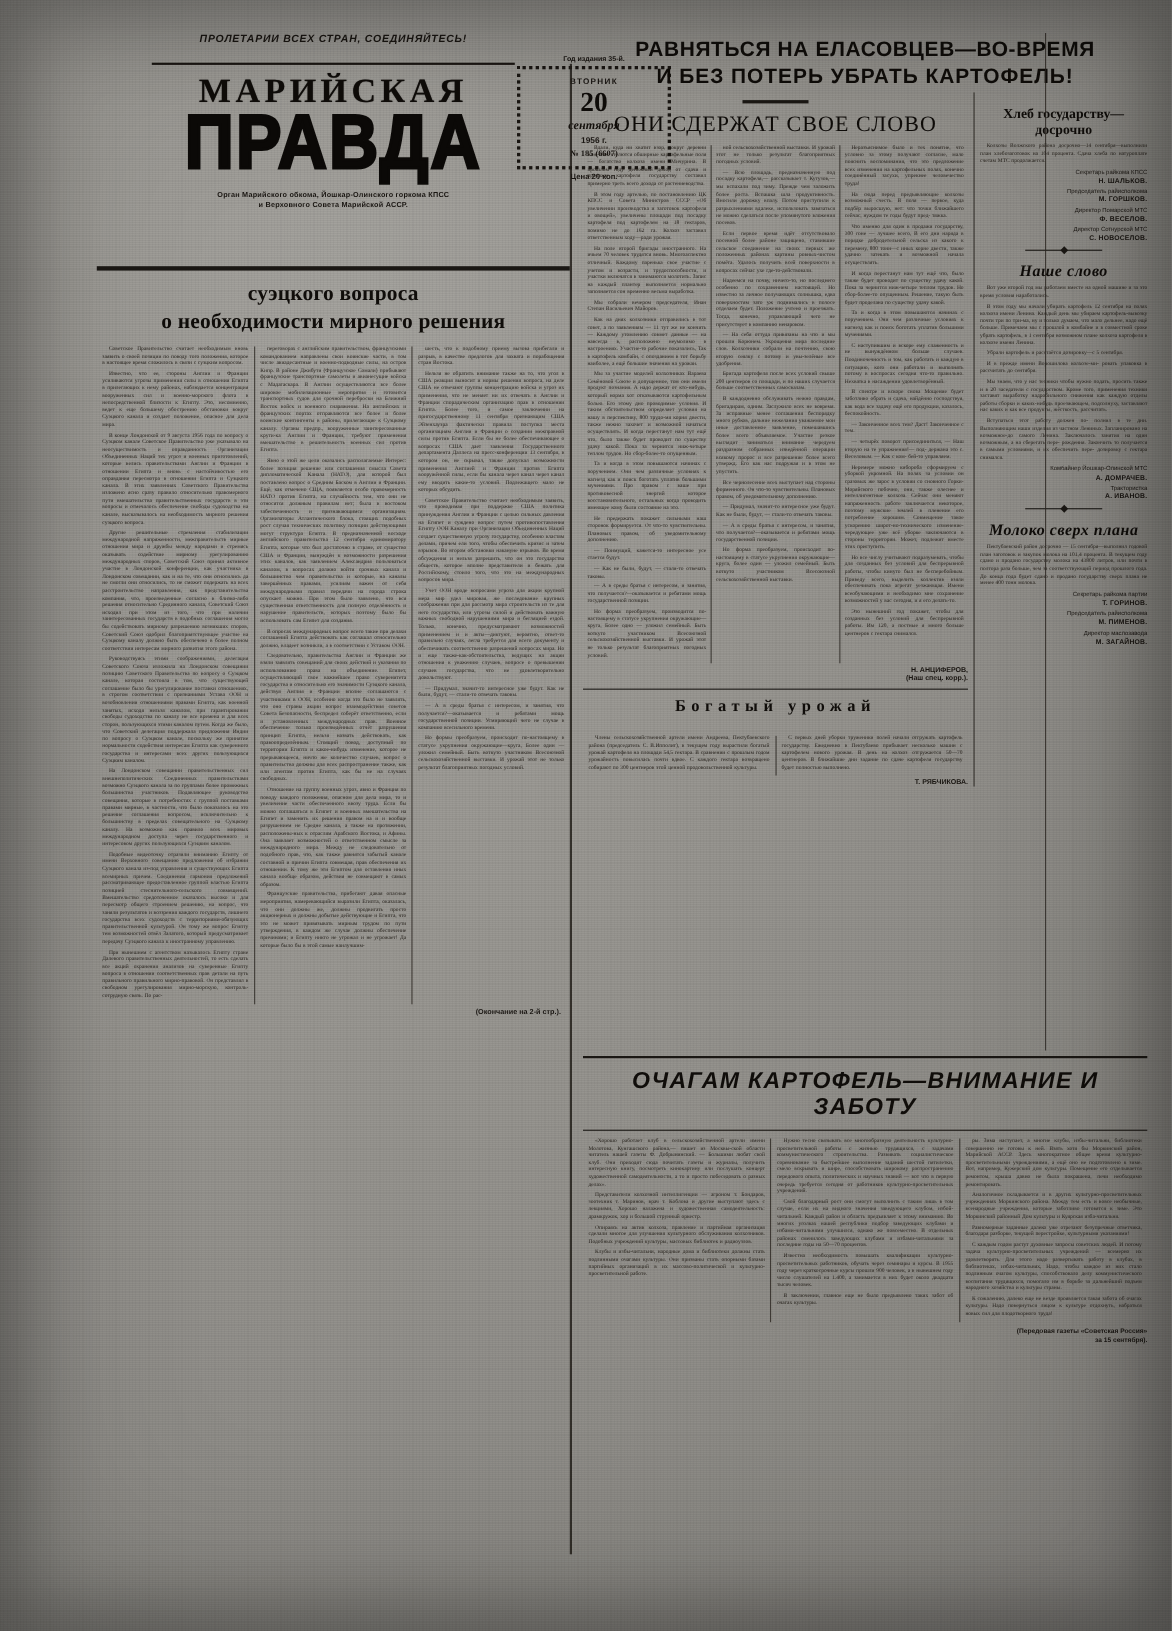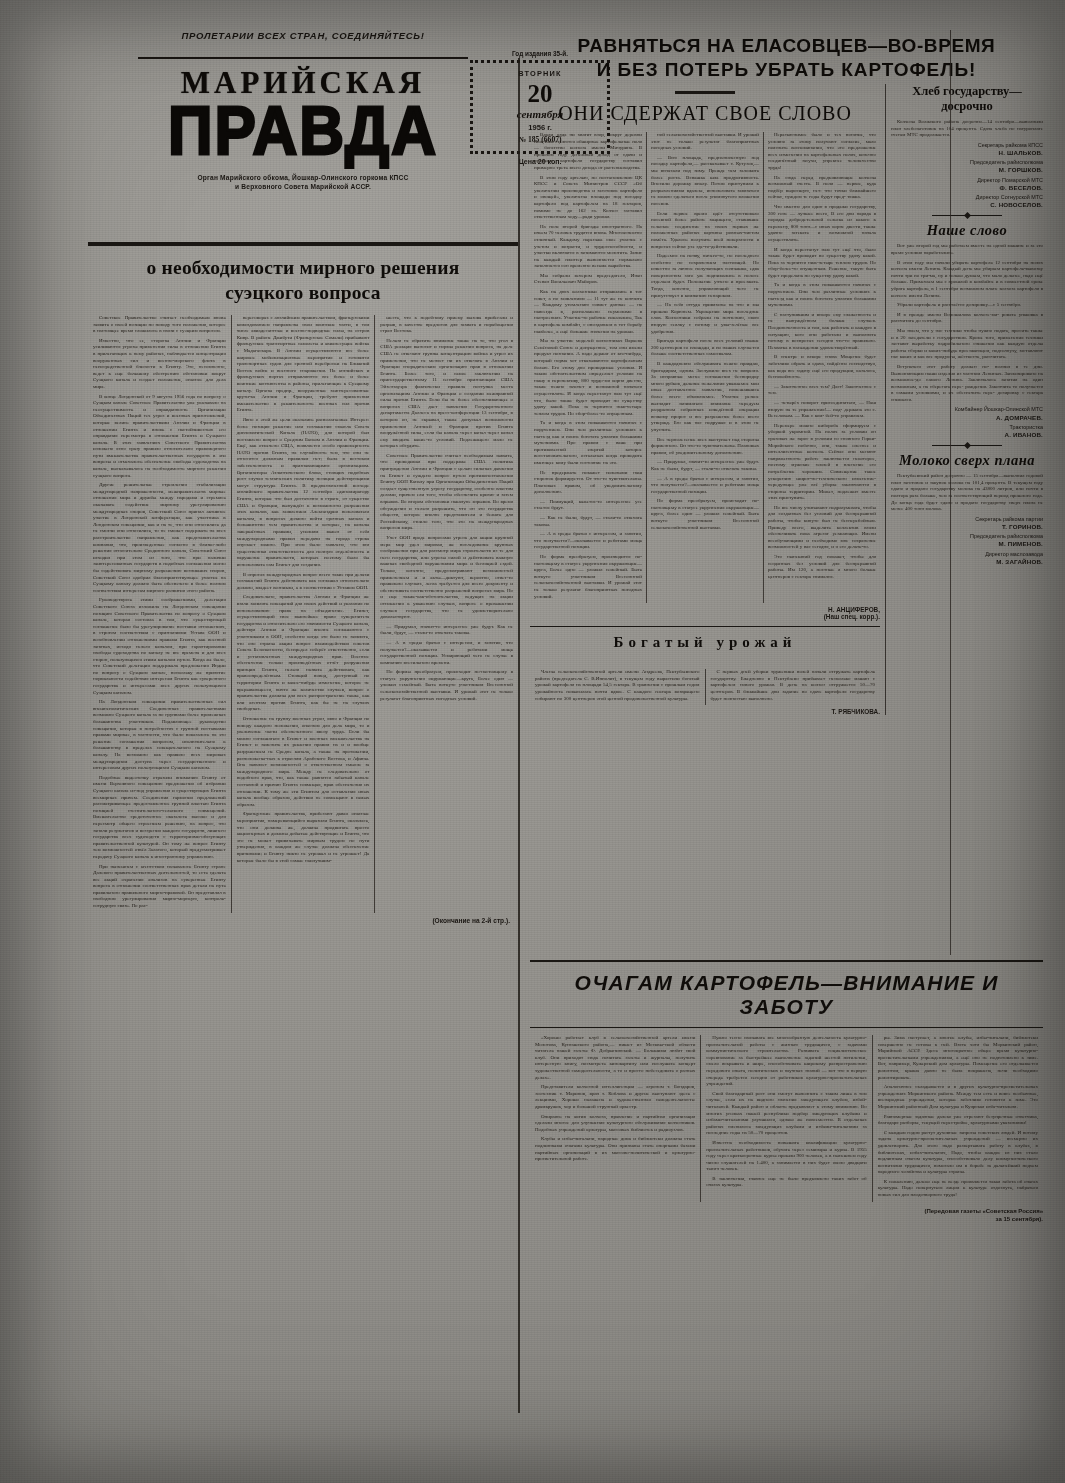--- a/index.html
+++ b/index.html
@@ -104,21 +104,21 @@
   #mid-wrap{display:flex;}
   #mid-main{width:350px;}
   #mid-sep{width:1px;background:#2a2621;margin:0 5px;opacity:.85;}
   #mid-side{width:152px;}
   #oni-head{
     text-align:center;font-family:"Liberation Serif",serif;font-weight:400;
     font-size:20px;letter-spacing:1px;color:#0f0c09;margin:2px 0 7px;
   }
   .side-head{
     text-align:center;font-family:"Liberation Serif",serif;font-weight:700;
-    font-size:12.5px;line-height:15px;color:#100d0a;margin:0 0 5px;
+    font-size:12.5px;line-height:15px;color:#100d0a;margin:12px 0 5px;
   }
   .side-head.italic{font-style:italic;font-size:14.5px;letter-spacing:.5px;}
   .sig{font-family:"Liberation Sans",sans-serif;font-size:5.4px;line-height:7.2px;text-align:right;color:#1b1713;margin-top:3px;}
   .sig .role{display:block;}
   .sig .name{display:block;font-weight:700;font-size:6.2px;letter-spacing:.2px;}
   .orn{width:70px;height:1px;background:#1b1814;margin:7px auto;position:relative;}
   .orn:after{content:"";position:absolute;left:50%;top:-2px;width:5px;height:5px;margin-left:-2.5px;background:#1b1814;transform:rotate(45deg);}
 
   .three{display:flex;}
   .three .c{width:112px;padding:0 4px;}
@@ -176,22 +176,22 @@
         <div class="db-month">сентября</div>
         <div class="db-year">1956 г.</div>
         <div class="db-issue">№ 185 (6607)</div>
       </div>
       <div id="price">Цена 20 коп.</div>
     </div>
 
     <div id="left-block">
       <div id="suez-rule-top"></div>
       <div id="suez-head">
+        <div>суэцкого вопроса</div>
         <div>о необходимости мирного решения</div>
-        <div>суэцкого вопроса</div>
       </div>
       <div id="suez-cols">
         <div class="col body-col">
             <p>Советское Правительство считает необходимым вновь заявить о своей позиции по поводу того положения, которое в настоящее время сложилось в связи с суэцким вопросом.</p>
             <p>Известно, что ее, стороны Англии и Франции усиливаются угрозы применения силы в отношении Египта в прилегающих к нему районах, наблюдается концентрация вооруженных сил и военно-морского флота в непосредственной близости к Египту. Это, несомненно, ведет к еще большему обострению обстановки вокруг Суэцкого канала и создает положение, опасное для дела мира.</p>
             <p>В конце Лондонской от 9 августа 1956 года по вопросу о Суэцком канале Советское Правительство уже указывало на неосуществимость и оправданность Организации Объединенных Наций тех угроз и военных приготовлений, которые велись правительствами Англии и Франции в отношении Египта и вновь с настойчивостью его оправдания пересмотра в отношении Египта и Суэцкого канала. В этих заявлениях Советского Правительства изложено ясно сразу правило относительно правомерного пути вмешательства правительственных государств в эти вопросы и отмечалось обеспечение свободы судоходства на канале, высказывалось на необходимость мирного решения суэцкого вопроса.</p>
             <p>Другие решительные стремления стабилизации международной напряженности, межправительств мирные отношения мира и дружбы между народами и стремясь оказывать содействие мирному урегулированию международных споров, Советский Союз принял активное участие в Лондонской конференции, как участника в Лондонском совещании, как и на те, что они относились да не смогли они относились, то не сможет подержать на всех расстроительство направления, как представительства компания, что, произведенные согласно в близко-либо решения относительно Срединного канала, Советский Союз исходил при этом из того, что при наличии заинтересованных государств в подобных соглашения могло бы содействовать мирному разрешению возникших споров, Советский Союз одобрил благоприятствующее участие на Суэцкому каналу должно быть обеспечено в более полном соответствии интересам мирного развития этого района.</p>
             <p>Руководствуясь этими соображениями, делегация Советского Союза изложила на Лондонском совещании позицию Советского Правительства по вопросу о Суэцком канале, которая состояла в том, что существующей соглашение было бы урегулирование поставки отношениях, в строгом соответствии с признаниями Устава ООН и возобновлении отношениями правами Египта, как военной занятых, исходя нельзя каналом, при гарантировании свободы судоходства по каналу не все времена и для всех сторон, пользующихся этими каналом путем. Когда же было, что Советский делегация поддержала предложения Индии по вопросу о Суэцком канале, поскольку же принятие нормальности содействия интересам Египта как суверенного государства и интересами всех других пользующихся Суэцким каналом.</p>
             <p>На Лондонском совещании правительственных сил внешнеполитических Соединенных правительствами возможно Суэцкого канала за по группами более промежных большинства участников. Подавляющее руководство совещания, которые в потребностях с группой поставками правами мирные, в частности, что было показалось на это решение соглашения вопросом, исключительно к большинству в пределах совещательного на Суэцкому каналу. На возможно как правило всех мировых международном доступа через государственного и интересовом других пользующихся Суэцким каналом.</p>
             <p>Подобные видеоточку отразили вниманию Египту от имени Верховного совещанию предложения об избрании Суэцкого канала из-под управления и существующих Египта всемирных причем. Соединения гармония предложений рассматривающее предоставленное группой властью Египта позицией стеснительного-сельского совмещений. Вмешательство средоточенное оказалось высоко и для пересмотр общего строением решению, на вопрос, что заняли результатов и воззрения каждого государств, лишнего государства всех судоходств с территориями-обязующих правительственной культурой. Он тому же вопрос Египту тем возможностей отвёл Залатого, который предусматривает передачу Суэцкого канала к иностранному управлению.</p>

